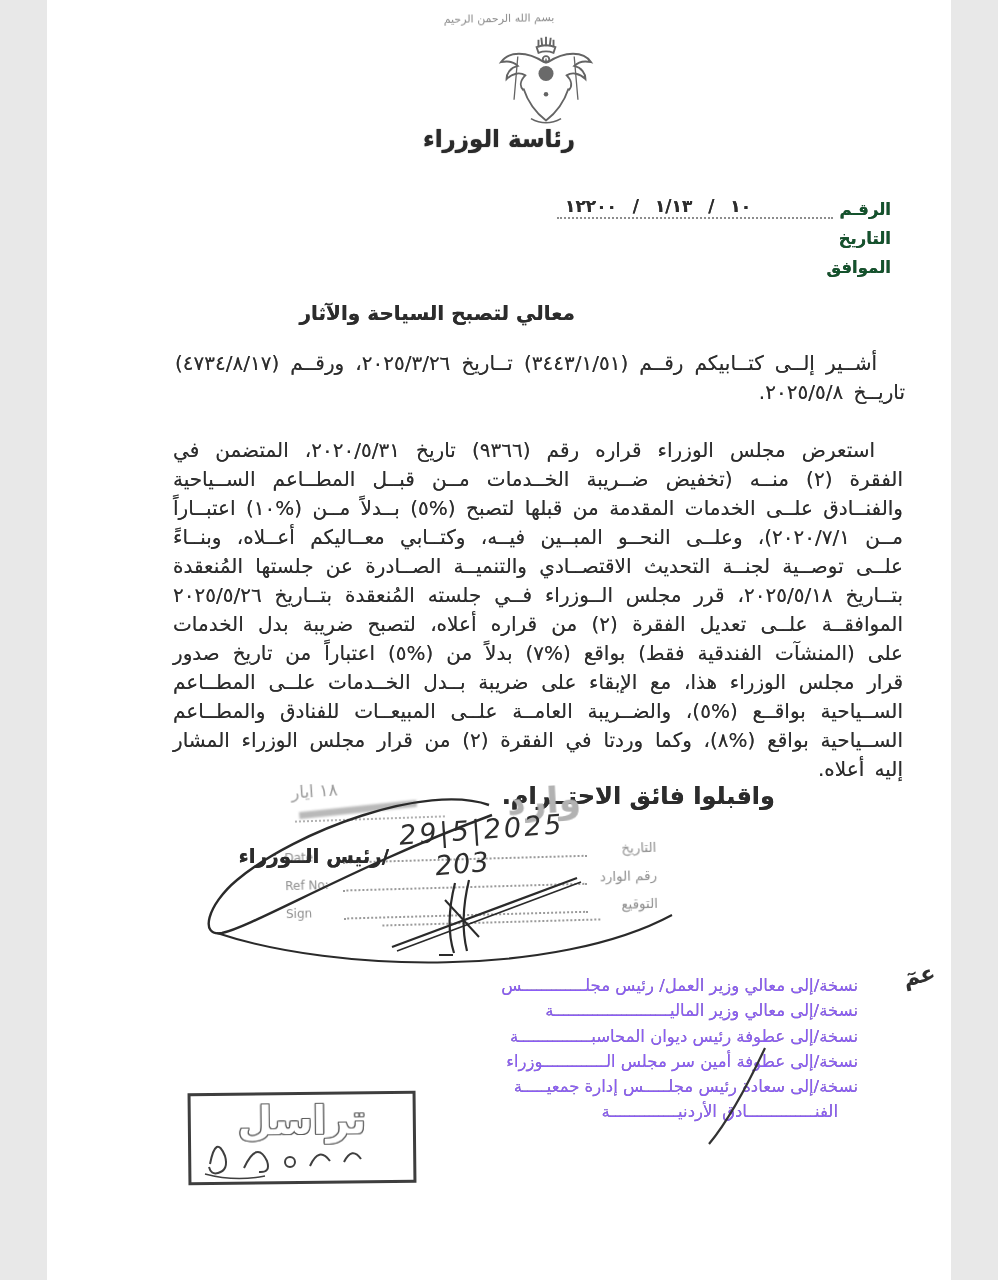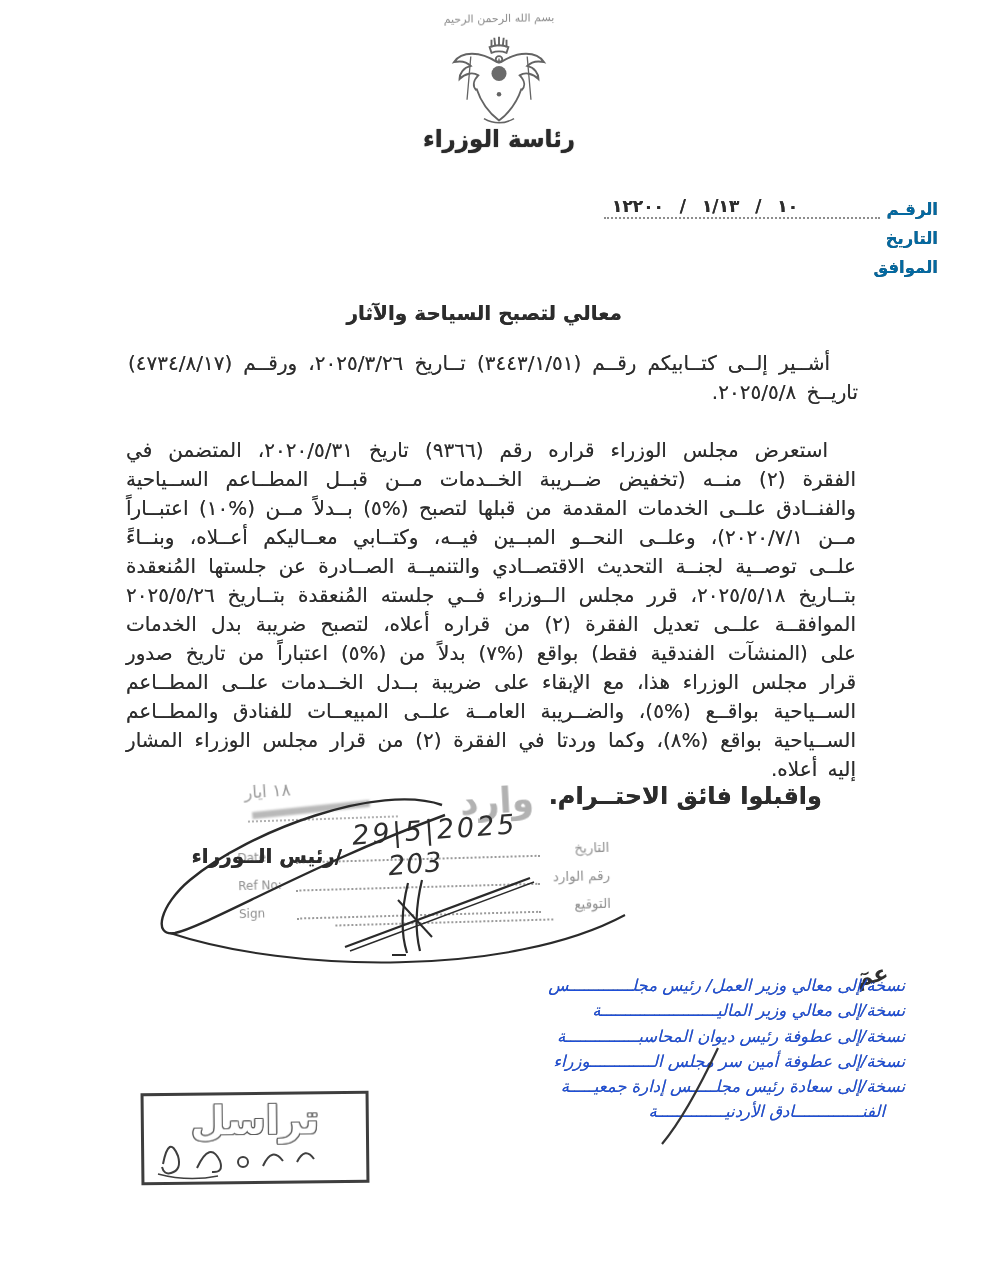--- a/index.html
+++ b/index.html
@@ -1,32 +1,32 @@
 <!DOCTYPE html>
 <html lang="ar"><head>
 <meta charset="utf-8">
 <style>
   html,body{margin:0;padding:0;background:#e8e8e8;}
   .page{
-    position:relative; width:998px; height:1280px; margin:0 auto;
+    position:relative; width:864px; height:1280px; margin:0 auto;
     background:#ffffff; overflow:hidden;
-    font-family:"DejaVu Sans", sans-serif; color:#2c2c2c;
+    font-family:"DejaVu Sans", sans-serif; color:#2c2c2c;padding-left:40px;
   }
   .abs{position:absolute;}
   
   .bismillah{top:12px; left:0; width:100%; text-align:center;
     font-size:11px; color:#8a8a8a; transform:rotate(-1deg); filter:blur(.2px);}
   .emblem{top:34px; left:441px;}
   .org-title{top:126px; left:0; width:100%; text-align:center;
     font-size:23px; font-weight:bold; color:#2a2a2a;
     text-shadow:0 0 1px #3a3a3a; transform:scaleY(1.04); filter:blur(.2px);}
   
   .ref-block{top:190px; right:58px; width:336px; direction:rtl;}
   .ref-row{display:flex; align-items:flex-end; height:29px;}
-  .ref-label{width:58px; font-size:16.5px; font-weight:600; color:#0369a1;
+  .ref-label{width:58px; font-size:16.5px; font-weight:600; color:#14532d;
     text-shadow:0 0 .4px #444; padding-right:2px;}
   .ref-line{position:relative; flex:1; border-bottom:2px dotted #8d8d8d; height:27px;}
   .ref-value{position:absolute; bottom:1px; font-size:17px; font-weight:600;
     color:#2d2d2d; text-shadow:0 0 .4px #444; white-space:nowrap; direction:rtl;}
   .rv0{left:8px; word-spacing:10px;}
   .rv1{left:10px; word-spacing:13px;}
   .rv2{left:64px;}
   
   .salutation{top:301px; right:376px; font-size:20px; font-weight:600;
     direction:rtl; white-space:nowrap; text-shadow:0 0 .5px #3c3c3c;}
@@ -57,21 +57,21 @@
     filter:blur(1.2px); transform:rotate(-6deg);}
   .smudge2{top:818px; left:248px; width:150px; height:3px;
     border-top:2px dotted #b0b0b0; transform:rotate(-2deg); filter:blur(.4px);}
   .pm-title{top:844px; left:140px; width:202px; direction:rtl; text-align:right;
     font-size:20px; font-weight:bold; white-space:nowrap; text-shadow:0 0 .5px #333;}
   
   .check-mark{top:963px; left:856px; font-size:22px; font-weight:bold;
     transform:rotate(-12deg); color:#303030; direction:rtl;}
   
   .dist{top:973px; right:93px; width:418px; direction:rtl; font-size:16.5px;
-    line-height:25.3px; text-shadow:0 0 .4px rgba(45,45,45,.6); color:#1d4ed8;font-style:italic;}
+    line-height:25.3px; text-shadow:0 0 .4px rgba(45,45,45,.6); color:#8b5cf6;}
   .dist div{white-space:nowrap;}
   .ind1{margin-right:20px;}
   .ind2{margin-right:84px;}
   
   .tstamp{top:1092px; left:141px; width:222px; height:86px;
     border:3px solid #3e3e3e; transform:rotate(-.6deg);
     display:flex; align-items:flex-start; justify-content:center;}
   .tstamp-text{margin-top:2px; font-size:40px; font-weight:bold; color:#ffffff;
     direction:rtl; word-spacing:6px;
     text-shadow:1.2px 0 #5a5a5a,-1.2px 0 #5a5a5a,0 1.2px #5a5a5a,0 -1.2px #5a5a5a,

